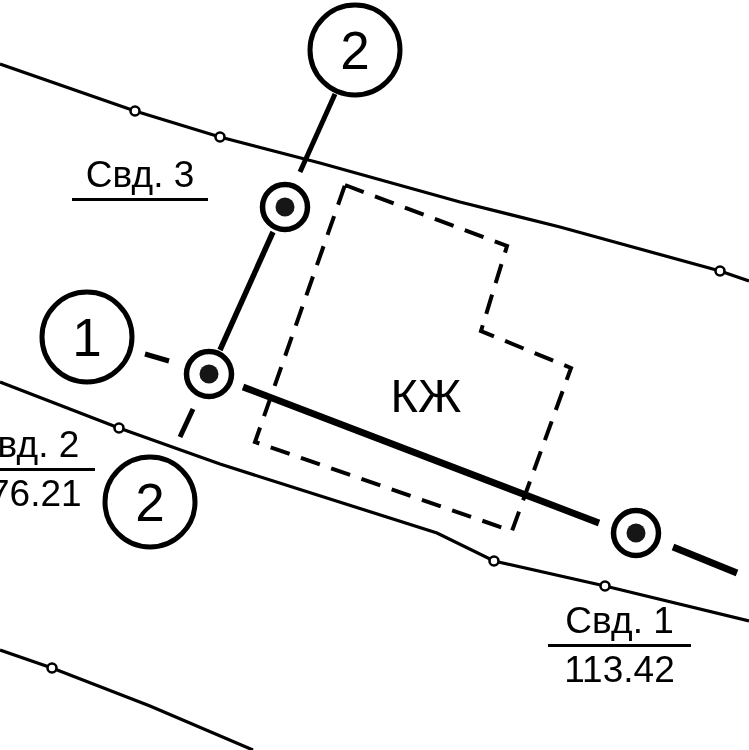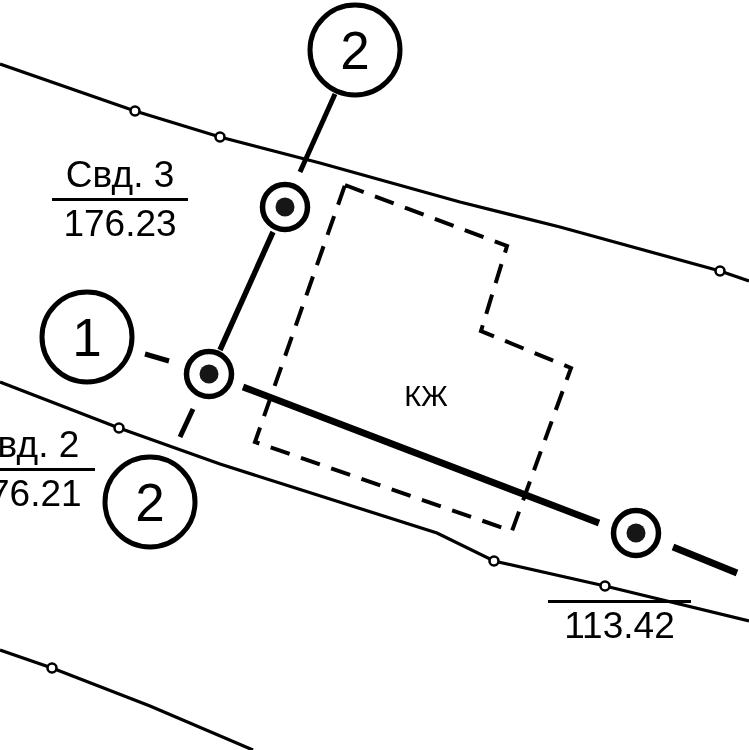--- a/index.html
+++ b/index.html
@@ -45,21 +45,21 @@
     justify-content: center;
     font-size: 53px;
     color: #000;
   }
   .bld-label {
     position: absolute;
     left: 388px;
     top: 374px;
     width: 76px;
     text-align: center;
-    font-size: 29px;
+    font-size: 47px;
     line-height: 44px;
     color: #000;
   }
 </style>
 </head>
 <body>
 
 <div id="page">
 
   <svg id="map-svg" viewBox="0 0 749 750" fill="none" stroke="#000">
@@ -103,32 +103,32 @@
 
     <circle cx="355" cy="50" r="45" fill="#ffffff" stroke-width="5"></circle>
     <circle cx="87" cy="337" r="45" fill="#ffffff" stroke-width="5"></circle>
     <circle cx="150" cy="502" r="45" fill="#ffffff" stroke-width="5"></circle>
   </svg>
 
   <div class="circle-num" style="left:308px; top:3px;">2</div>
   <div class="circle-num" style="left:40px; top:290px;">1</div>
   <div class="circle-num" style="left:103px; top:455px;">2</div>
 
-  <div class="frac" style="left:52px; top:153px; width:136px;">
+  <div class="frac" style="left:72px; top:153px; width:136px;">
     <div>Свд. 3</div>
     <div class="bar"></div>
-    <div>176.23</div>
   </div>
 
   <div class="frac" style="left:-45px; top:423px; width:140px;">
     <div>Свд. 2</div>
     <div class="bar"></div>
     <div>176.21</div>
   </div>
 
   <div class="frac" style="left:548px; top:599px; width:143px;">
+    <div>Свд. 1</div>
     <div class="bar"></div>
     <div>113.42</div>
   </div>
 
   <div class="bld-label">КЖ</div>
 
 </div>
 
 </body></html>

